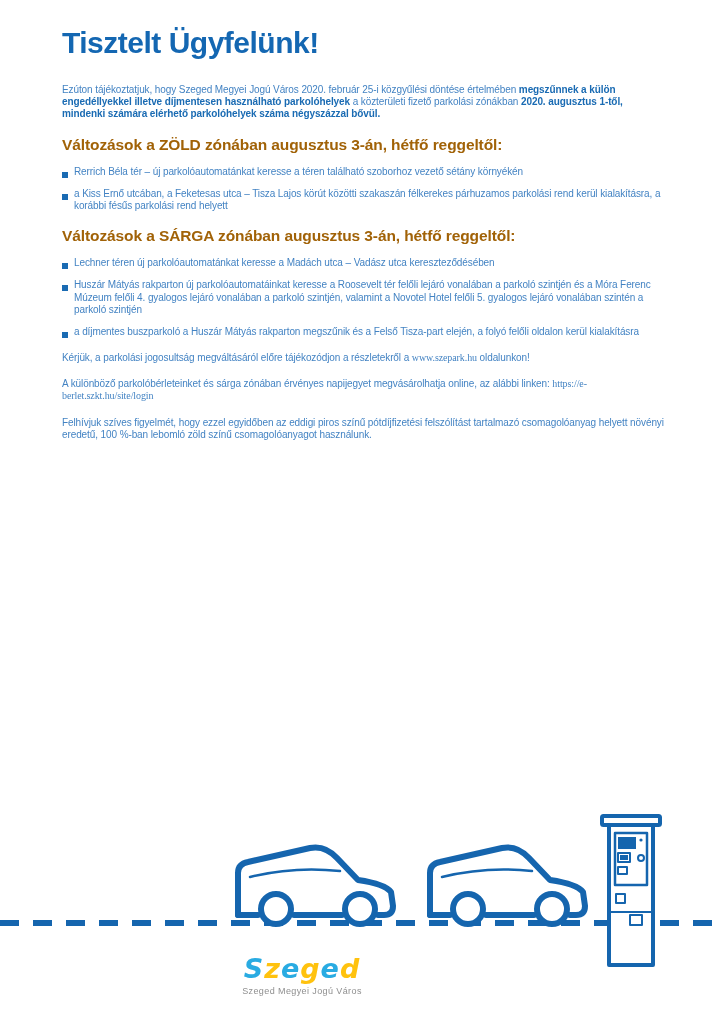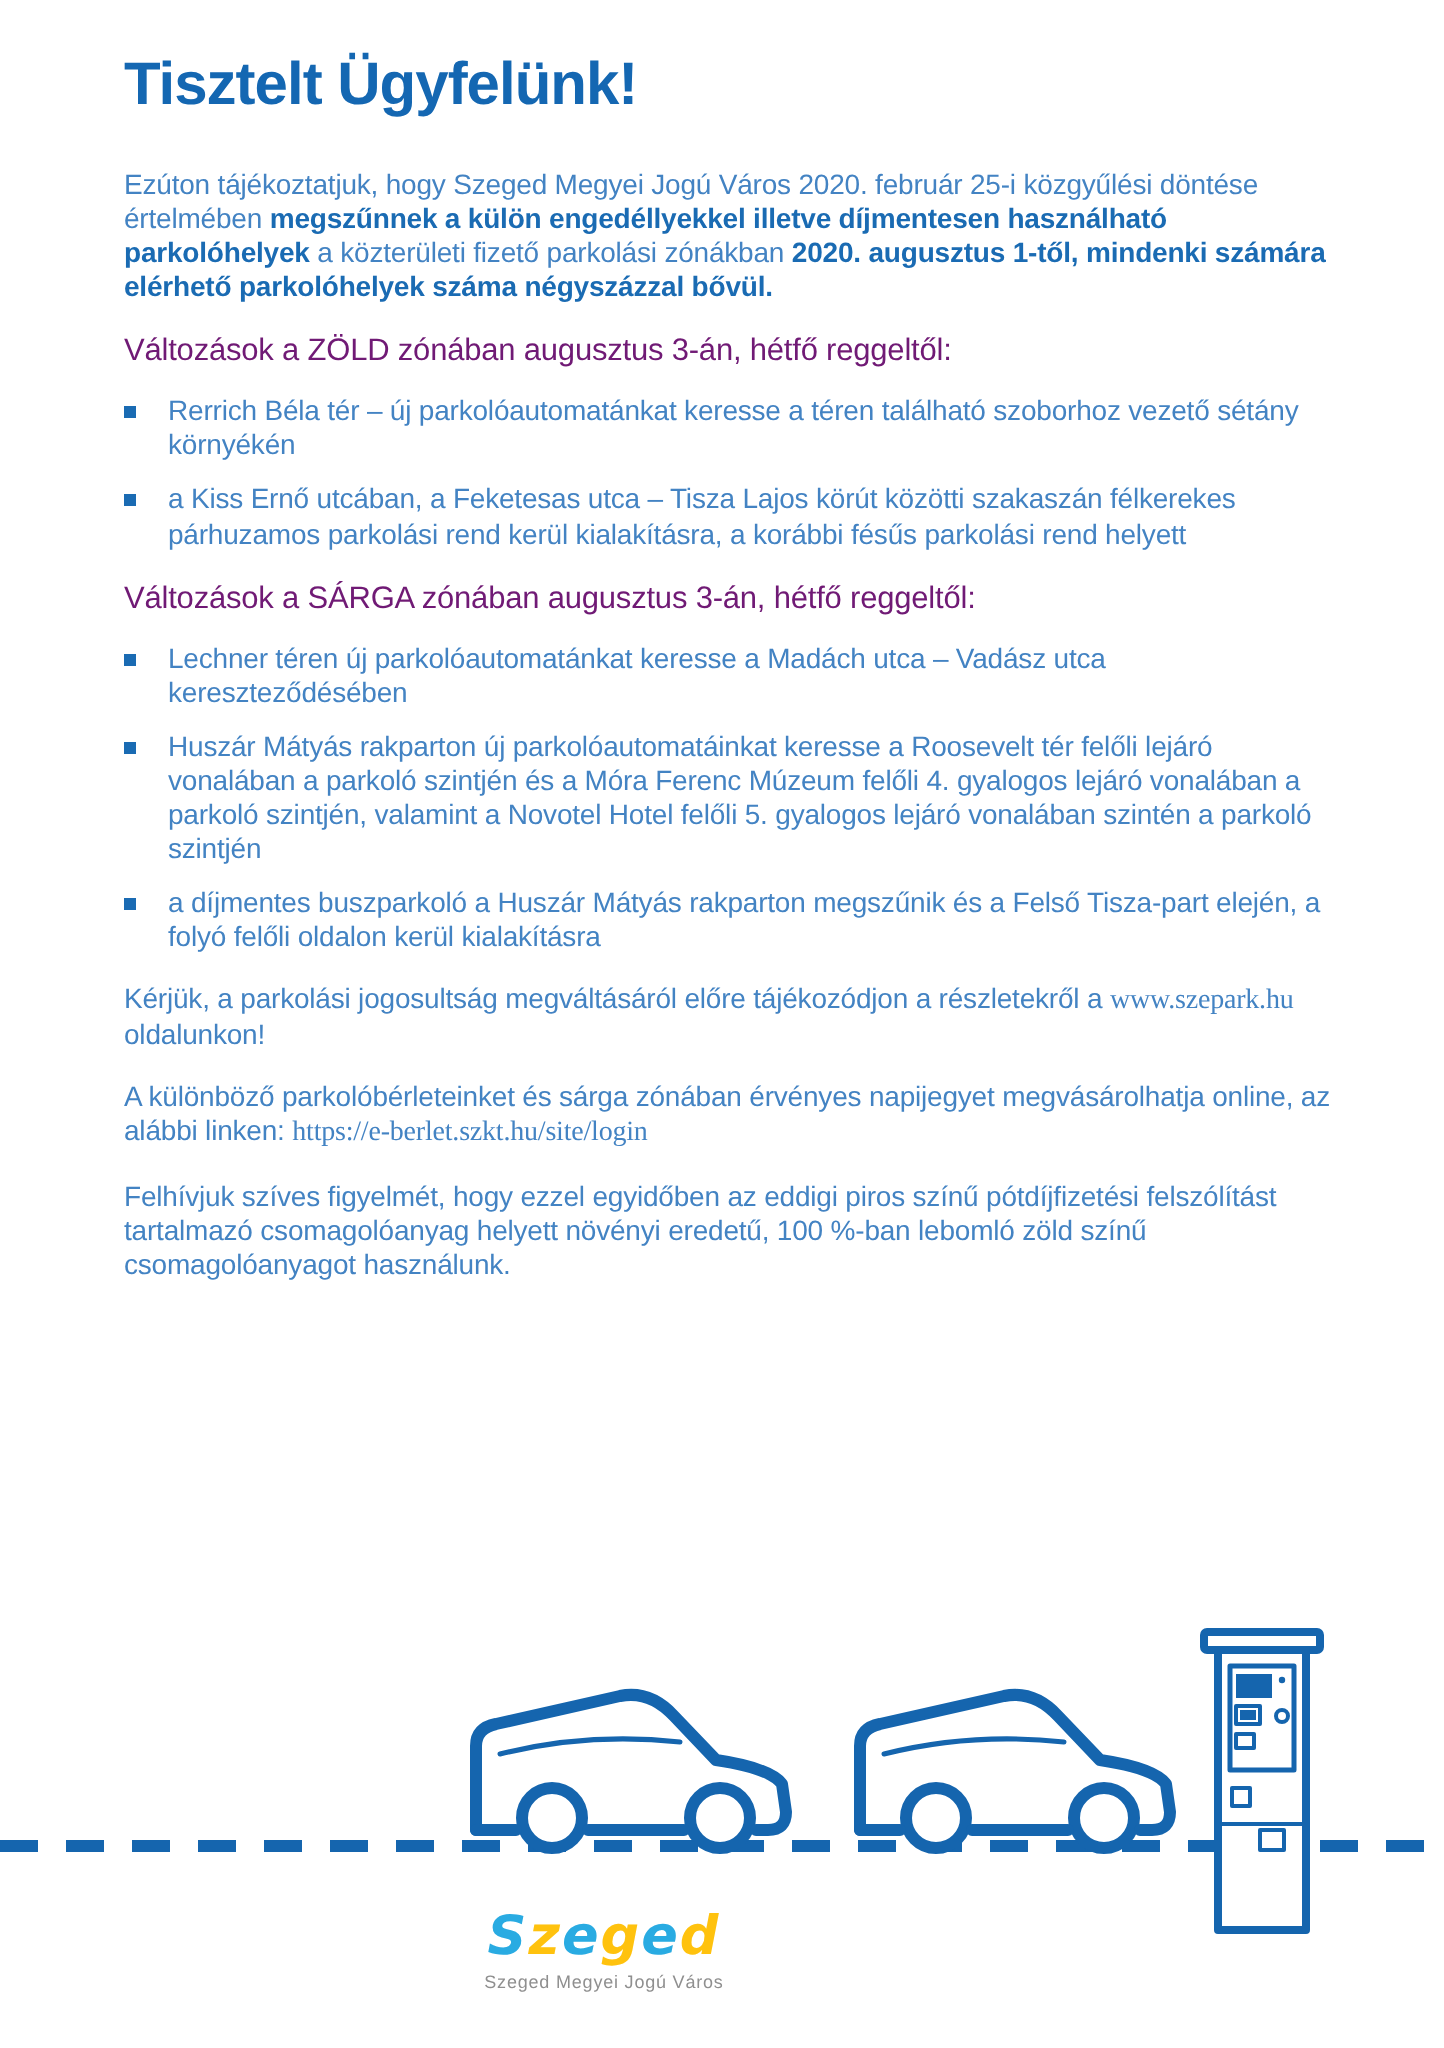--- a/index.html
+++ b/index.html
@@ -6,30 +6,30 @@
   .page {
     position:relative; width:722px; height:1024px; background:#ffffff;
     font-family:"Liberation Sans", sans-serif; overflow:hidden;border-radius:14px;
   }
   .content { position:absolute; left:62px; top:26px; width:604px; }
   h1.title {
     margin:0 0 24px 0; font-size:30px; font-weight:bold; letter-spacing:-0.5px;
     color:#1467b2;
   }
   .body-text {
-    margin:0; font-size:14px; line-height:1.22; letter-spacing:-0.1px;
+    margin:0; font-size:10px; line-height:1.22; letter-spacing:-0.1px;
     color:#4383c3;
   }
   .body-text strong { color:#1a6bb3; font-weight:bold; }
   h2.section-heading {
-    margin:15px 0 0 0; font-size:15.5px; font-weight:normal; letter-spacing:-0.1px;
-    color:#701a75;
+    margin:15px 0 0 0; font-size:15.5px; font-weight:bold; letter-spacing:-0.1px;
+    color:#a16207;
   }
   ul.bullets { list-style:none; margin:12px 0 0 0; padding:0; }
-  ul.bullets li { display:flex; gap:16px; margin:0 0 10px 0; }
+  ul.bullets li { display:flex; gap:6px; margin:0 0 10px 0; }
   .bullet-marker {
     flex:0 0 auto; width:6px; height:6px; margin-top:6px; background:#1a6bb3;
   }
   .closing { margin-top:14px; }
   .closing + .closing { }
   .url-link { color:#4383c3; text-decoration:none; cursor:pointer;font-family:Liberation Serif, serif; }
   .artwork { position:absolute; left:0; top:812px; width:722px; height:158px; }
   .footer {
     position:absolute; left:0; top:955px; width:604px;
     display:flex; justify-content:center; align-items:flex-start; gap:32px;

